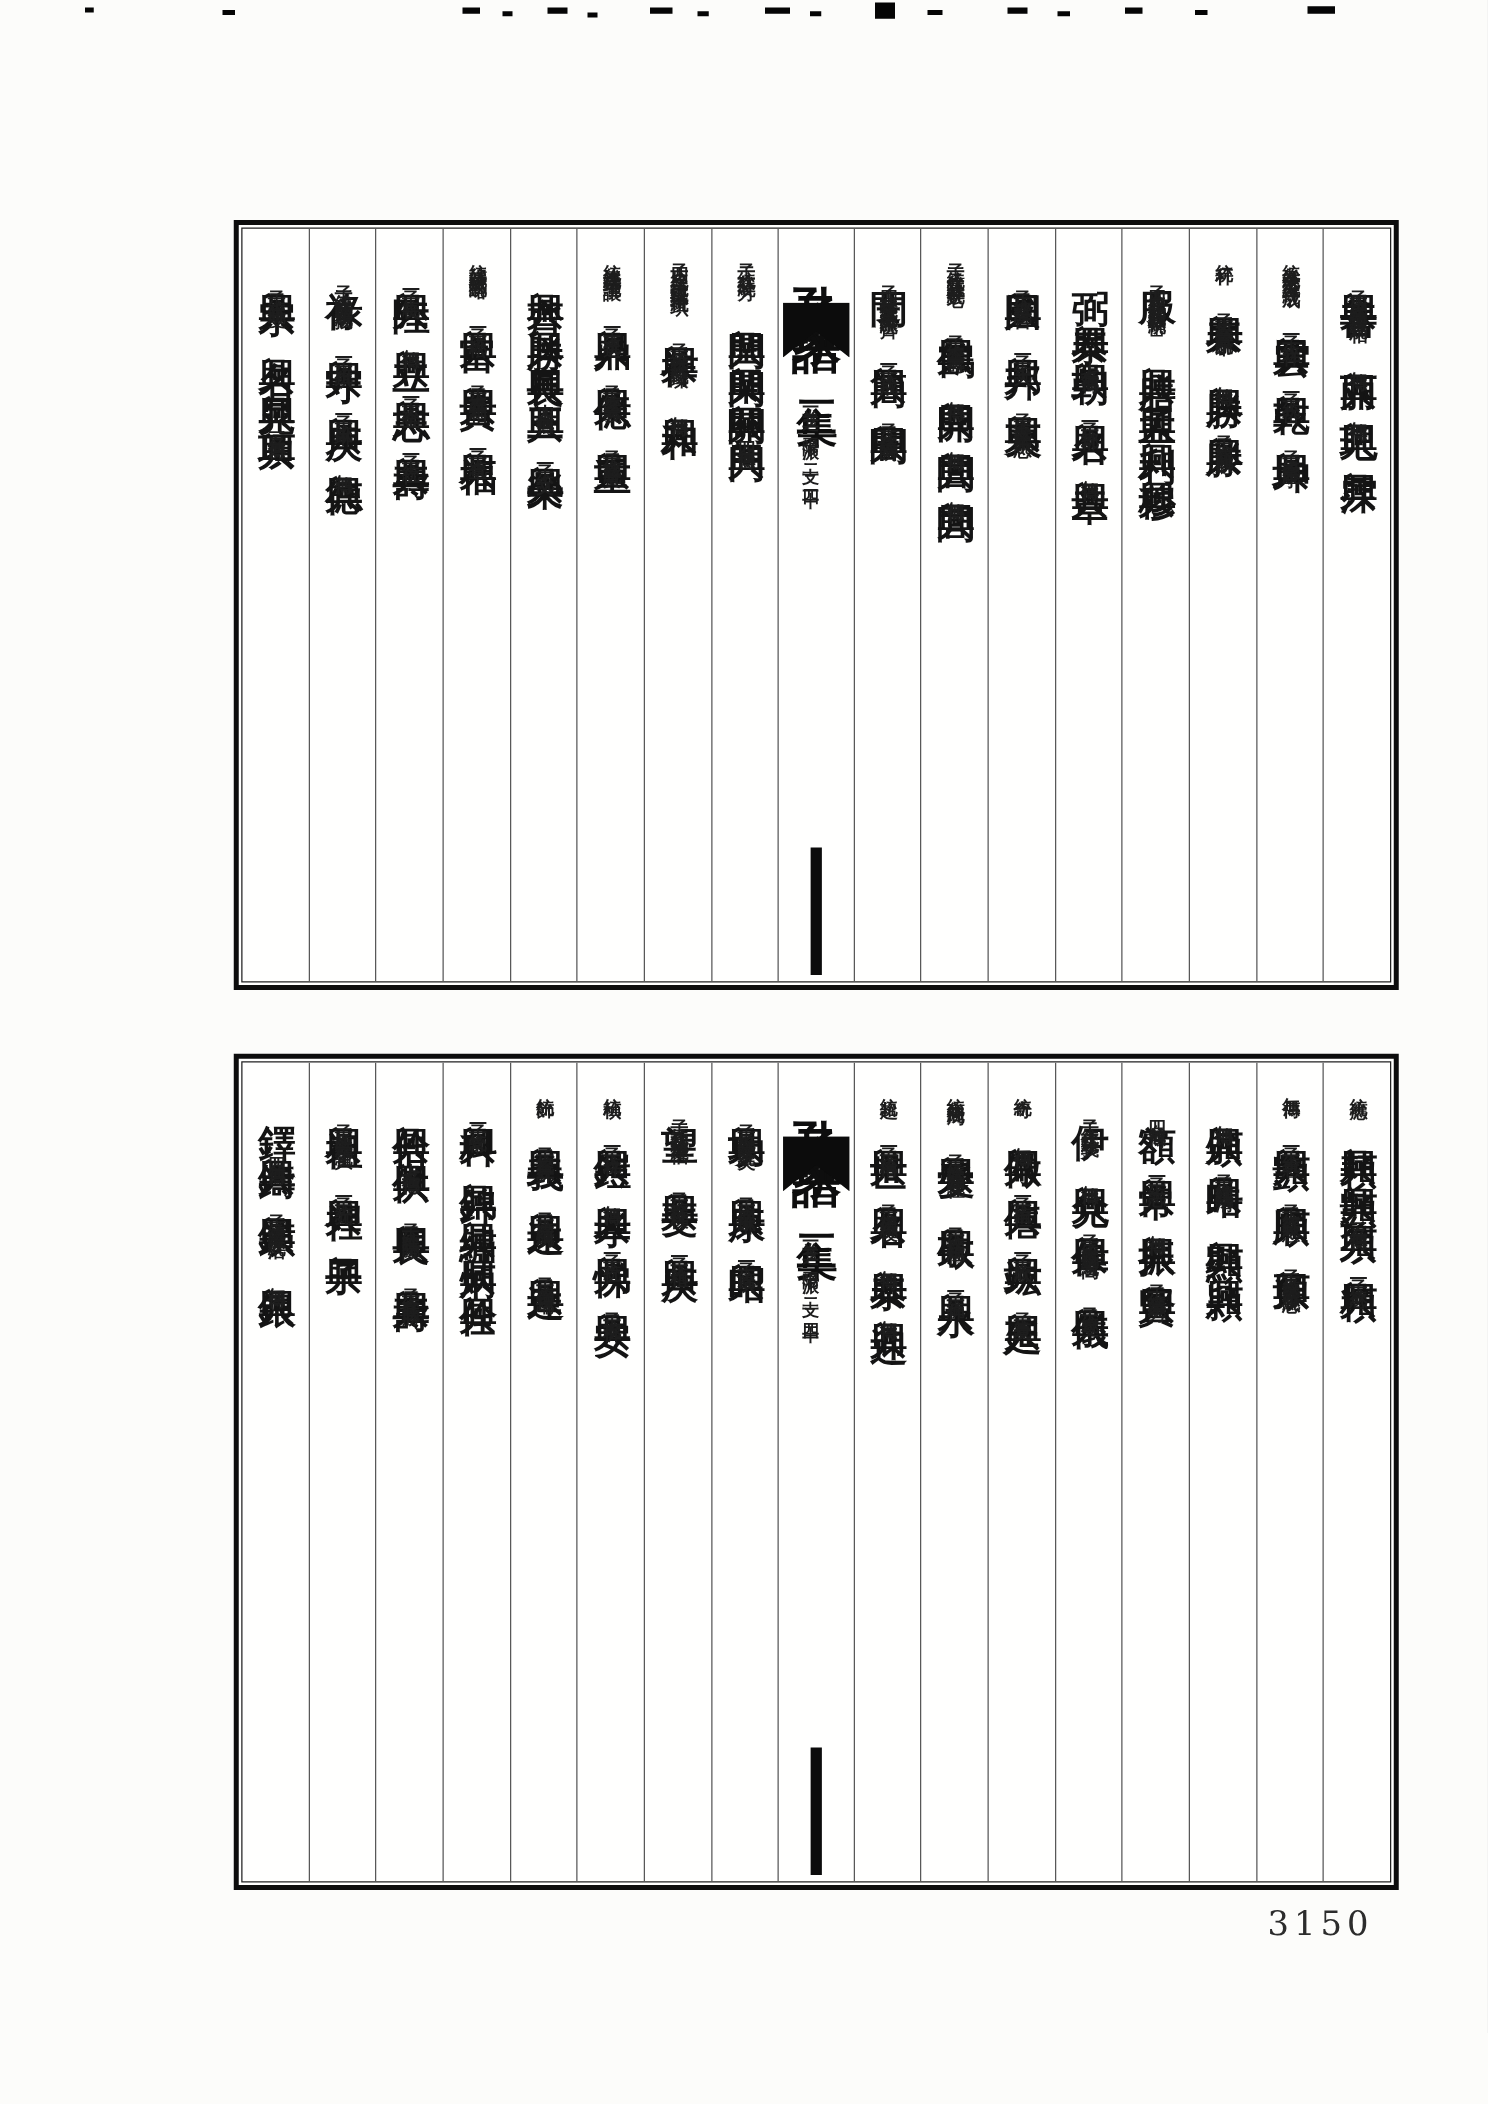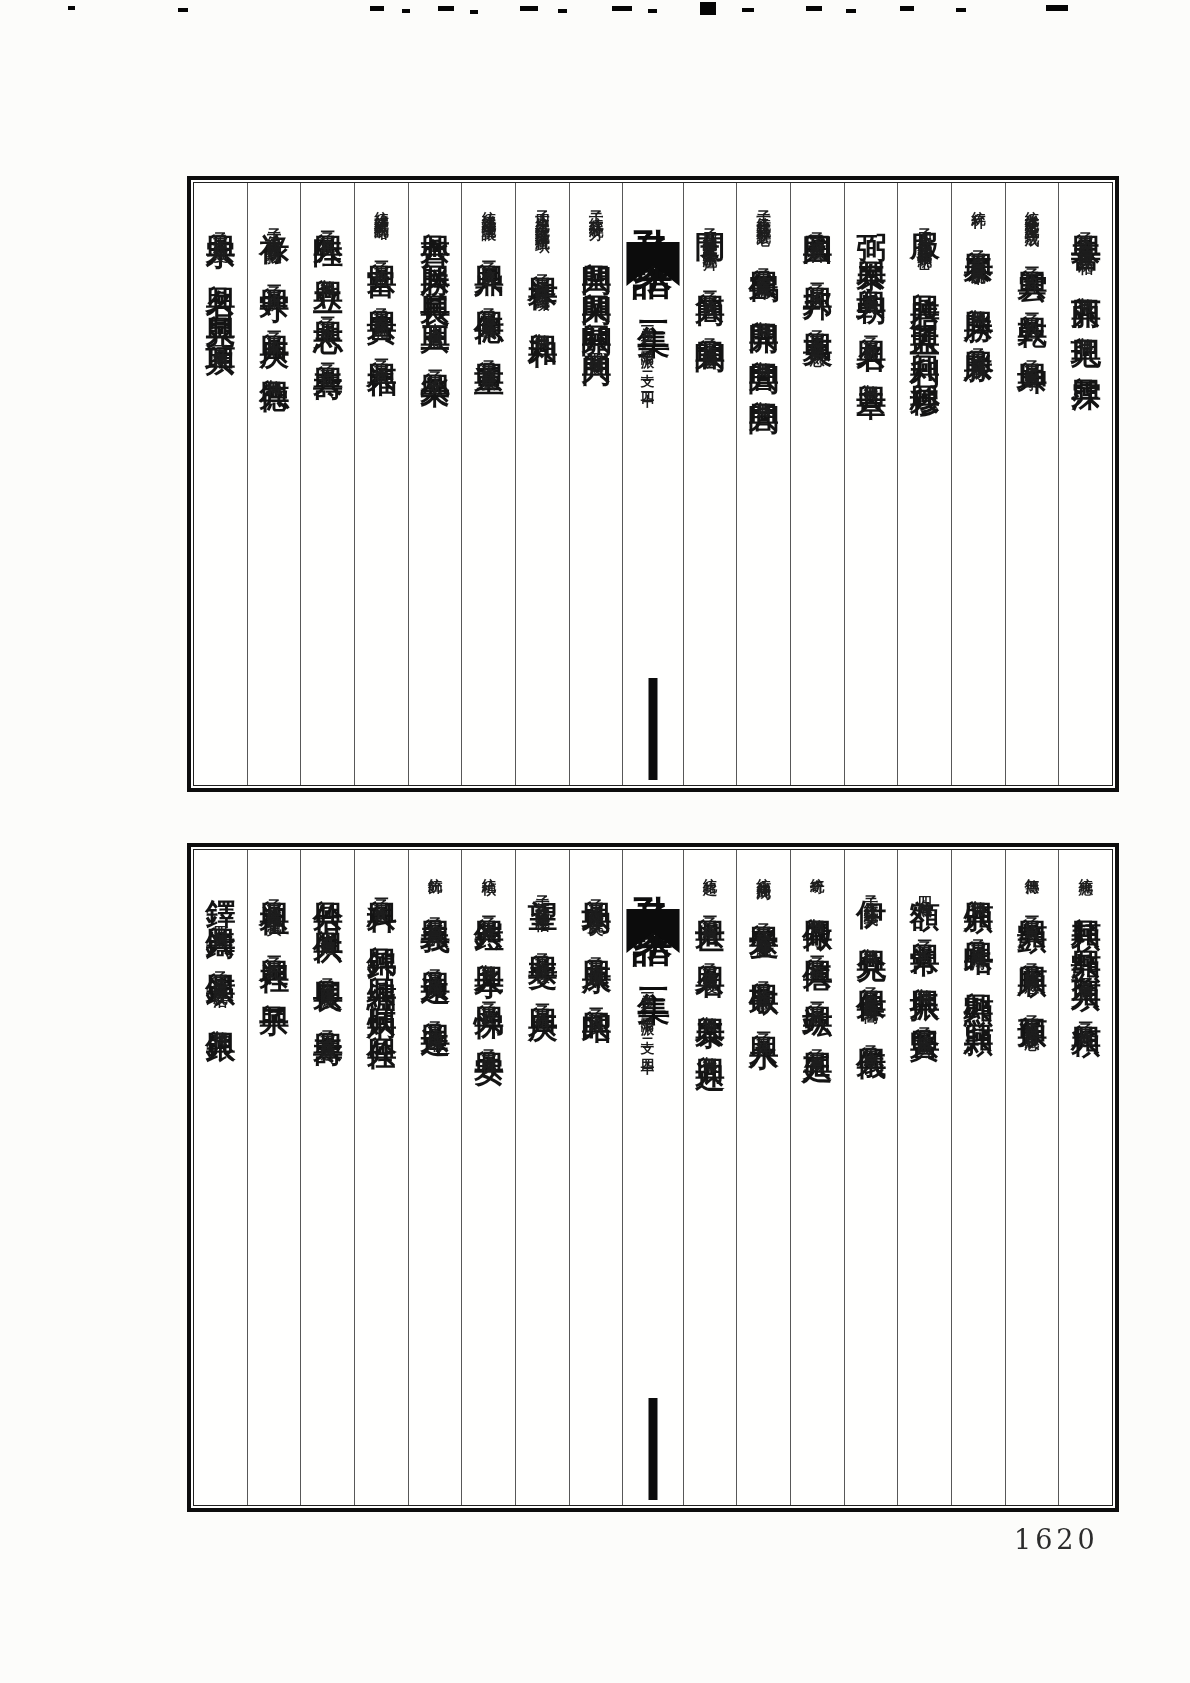--- a/index.html
+++ b/index.html
@@ -626,14 +626,14 @@
             <span class="note" style="max-height: 83px;">子三統濬統洋統浩</span>
           </div>
           <div class="entry">
             <span class="name">興銀</span>
             <span class="note" style="max-height: 27.5px;">無傳</span>
           </div>
         </div>
       </div>
   </div>
 
-  <div class="folio-number">1620</div>
+  <div class="folio-number">3150</div>
 </div>
 
 </body></html>

